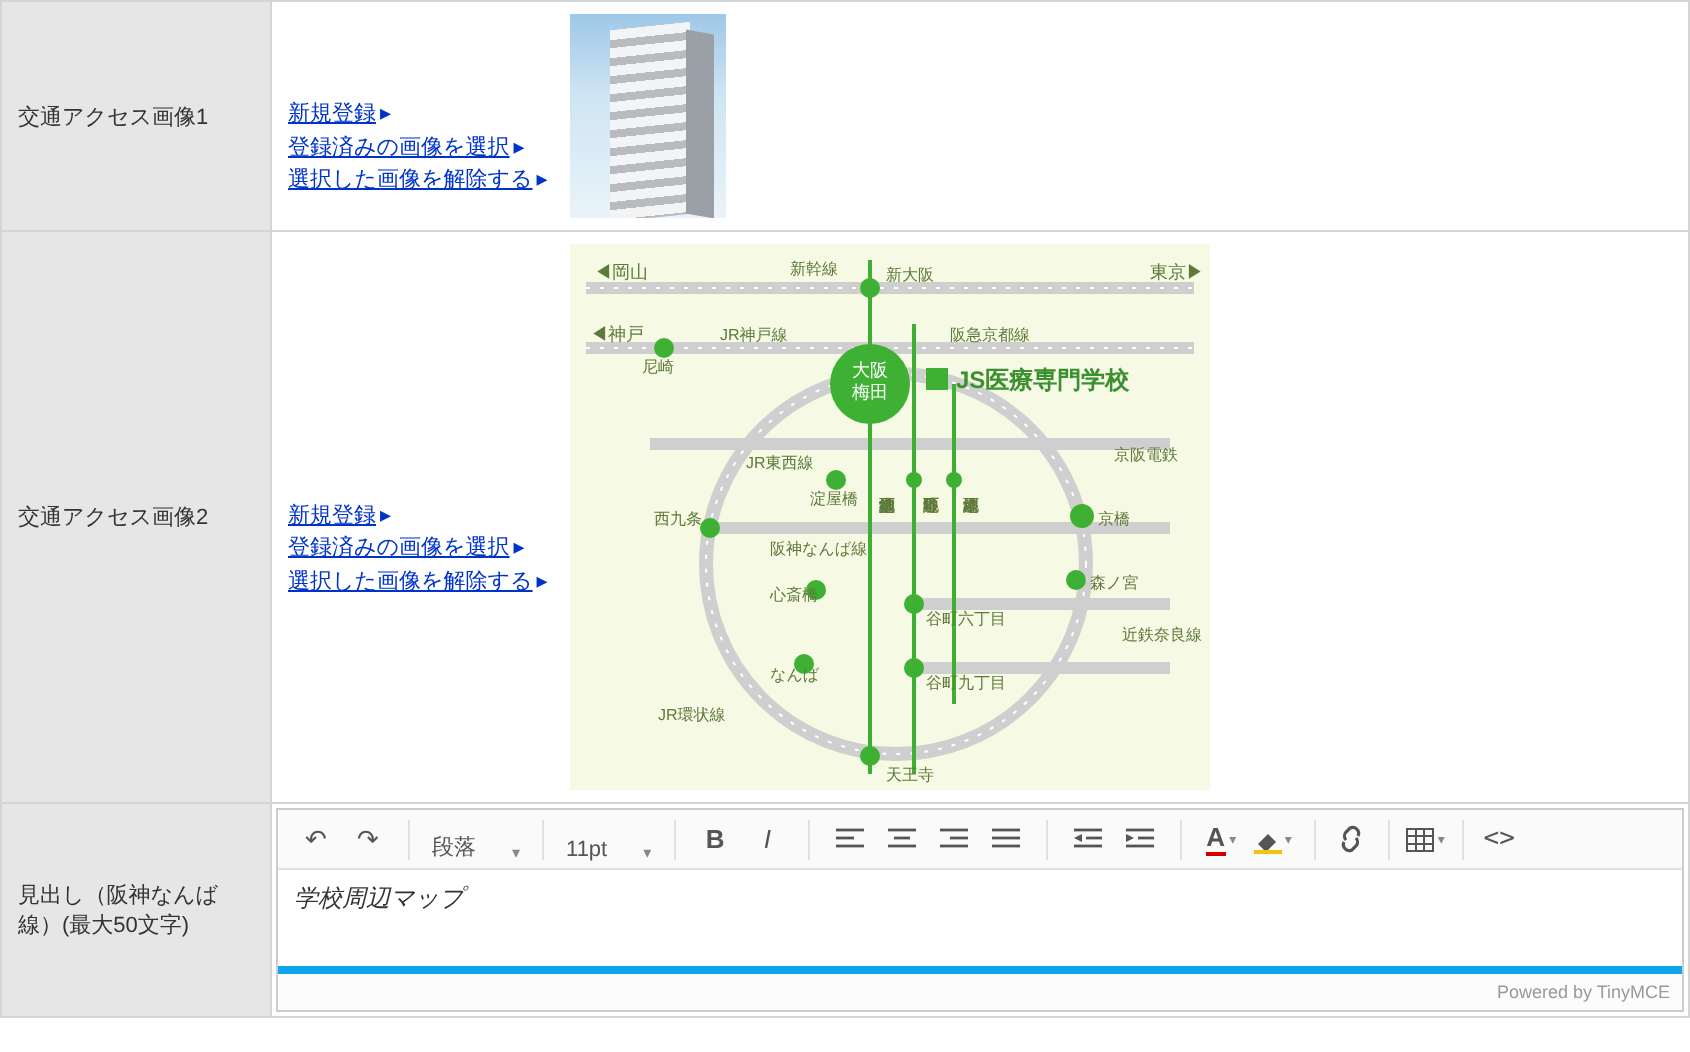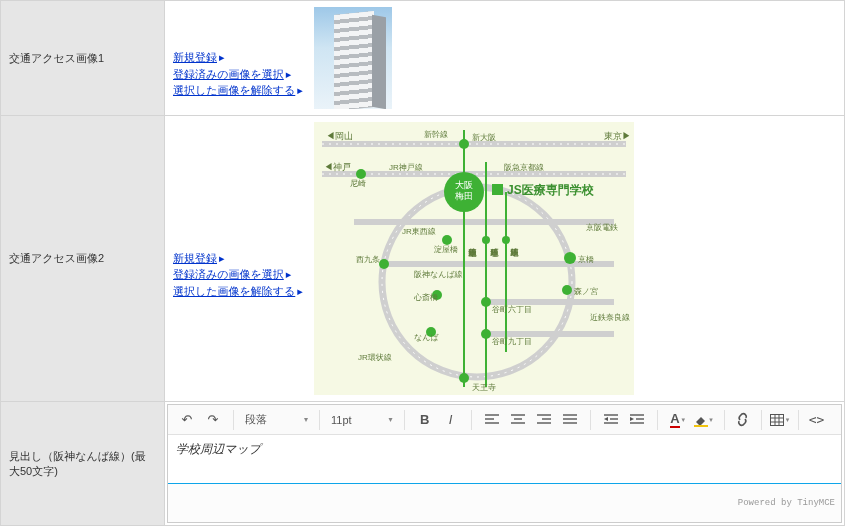--- a/index.html
+++ b/index.html
@@ -1,20 +1,20 @@
 <!DOCTYPE html>
 <html><head>
 <meta charset="utf-8">
 <style>
 * { box-sizing: border-box; margin: 0; padding: 0; }
 body { font-family: "MS PGothic", sans-serif; font-size: 11px; background: #fff; }
 .wrap { width: 845px; }
 table.main { width: 100%; border-collapse: collapse; }
 table.main td { border: 1px solid #d4d4d4; vertical-align: middle; padding: 6px 8px; }
-td.lbl { background: #e6e6e6; width: 164px; color: #333; }
+td.lbl { background: #e6e6e6; width: 135px; color: #333; }
 td.cell { background: #fff; }
 .links { display: inline-block; vertical-align: middle; margin-right: 8px; margin-top: 32px; }
 .links a { display: block; color: #0033cc; text-decoration: underline; font-size: 11px; line-height: 1.5; cursor: pointer; }
 .links a .tri { color: #0033cc; text-decoration: none; display: inline-block; margin-left: 2px; }
 .thumb { display: inline-block; vertical-align: middle; }
 
 
 .bldg { width: 78px; height: 102px; background: linear-gradient(to bottom,#9ec8e8 0%,#cfe5f3 40%,#eaf3f9 100%); position: relative; overflow: hidden; }
 .bldg .tower { position:absolute; left:20px; top:6px; width:40px; height:96px; background:#d6d9dc; transform: skewY(-6deg); }
 .bldg .tower::before { content:""; position:absolute; inset:0; background: repeating-linear-gradient(to bottom,#f3f4f5 0 5px,#b8bcc0 5px 9px); }
@@ -22,25 +22,25 @@
 
 
 .mapbox { width: 320px; height: 273px; background:#f6f9e4; display:inline-block; vertical-align: middle; }
 
 
 .editor { border:1px solid #ccc; background:#fff; }
 .tb { display:flex; align-items:center; border-bottom:1px solid #e1e1e1; background:#fafafa; height:30px; padding:0 4px; gap:2px; }
 .tb .grp { display:flex; align-items:center; gap:0; padding:0 2px; }
 .tb .sep { width:1px; height:20px; background:#e0e0e0; margin:0 3px; }
 .btn { width:26px; height:24px; display:flex; align-items:center; justify-content:center; color:#555; cursor:pointer; border-radius:2px; font-size:13px; }
-.sel { height:22px; display:flex; align-items:center; padding:0 6px; color:#555; cursor:pointer; font-size:11px;gap:19px; }
+.sel { height:22px; display:flex; align-items:flex-end; padding:0 6px; color:#555; cursor:pointer; font-size:11px; }
 .sel .dd { margin-left:18px; font-size:8px; color:#888; }
 .selw { border:none; }
 .editor-body { min-height:48px; padding:6px 8px; font-size:12px; color:#333;font-style:italic; }
-.editor-foot { text-align:right; font-size:9px; color:#999; padding:14px 6px; border-top:1px solid #0ea5e9; background:#fcfcfc;font-family:Liberation Mono, monospace; }
+.editor-foot { text-align:right; font-size:9px; color:#999; padding:4px 6px; border-top:4px solid #0ea5e9; background:#fcfcfc; }
 
 svg text { font-family: sans-serif; }
 .green { fill:#3eb134; }
 .stn { fill:#3eb134; }
 .lbltxt { fill:#5e7a3a; font-size:8px; }
 .bigtxt { fill:#3b9030; font-size:12px; font-weight:bold; }
 .arrow { fill:#5e7a3a; font-size:9px; }
 </style>
 </head>
 <body>

